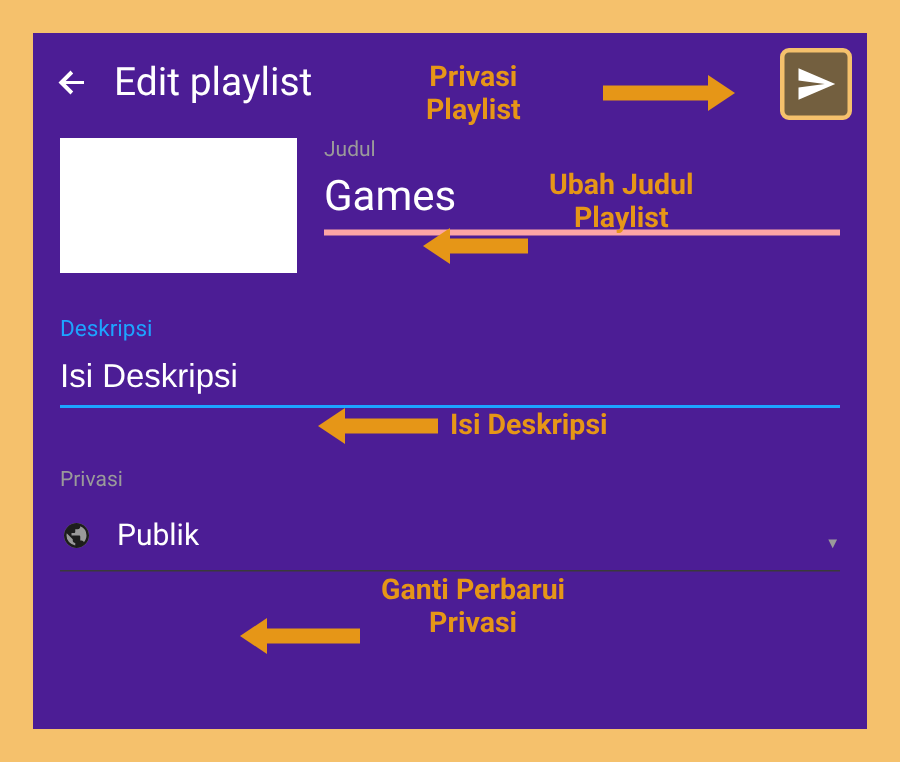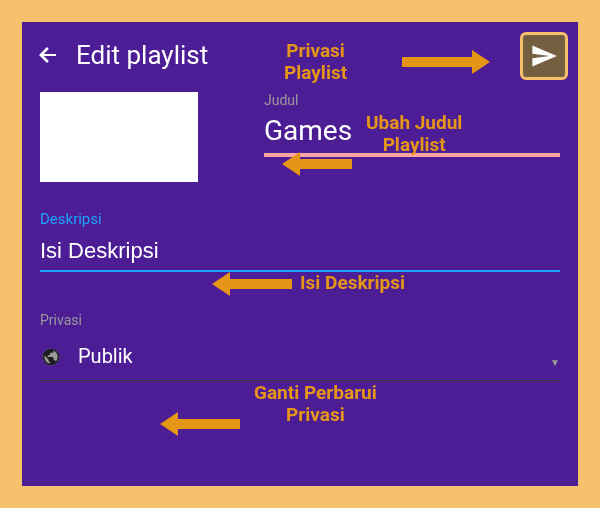--- a/index.html
+++ b/index.html
@@ -49,21 +49,20 @@
     border-radius: 6px;
     display: flex;
     align-items: center;
     justify-content: center;
     cursor: pointer;
   }
   .row-title {
     display: flex;
     align-items: stretch;
     padding: 8px 18px 0 18px;
-    gap: 48px;
   }
   .thumb {
     width: 158px;
     height: 90px;
     background: #fff;
     margin-right: 18px;
     flex-shrink: 0;
   }
   .title-field {
     flex: 1;

